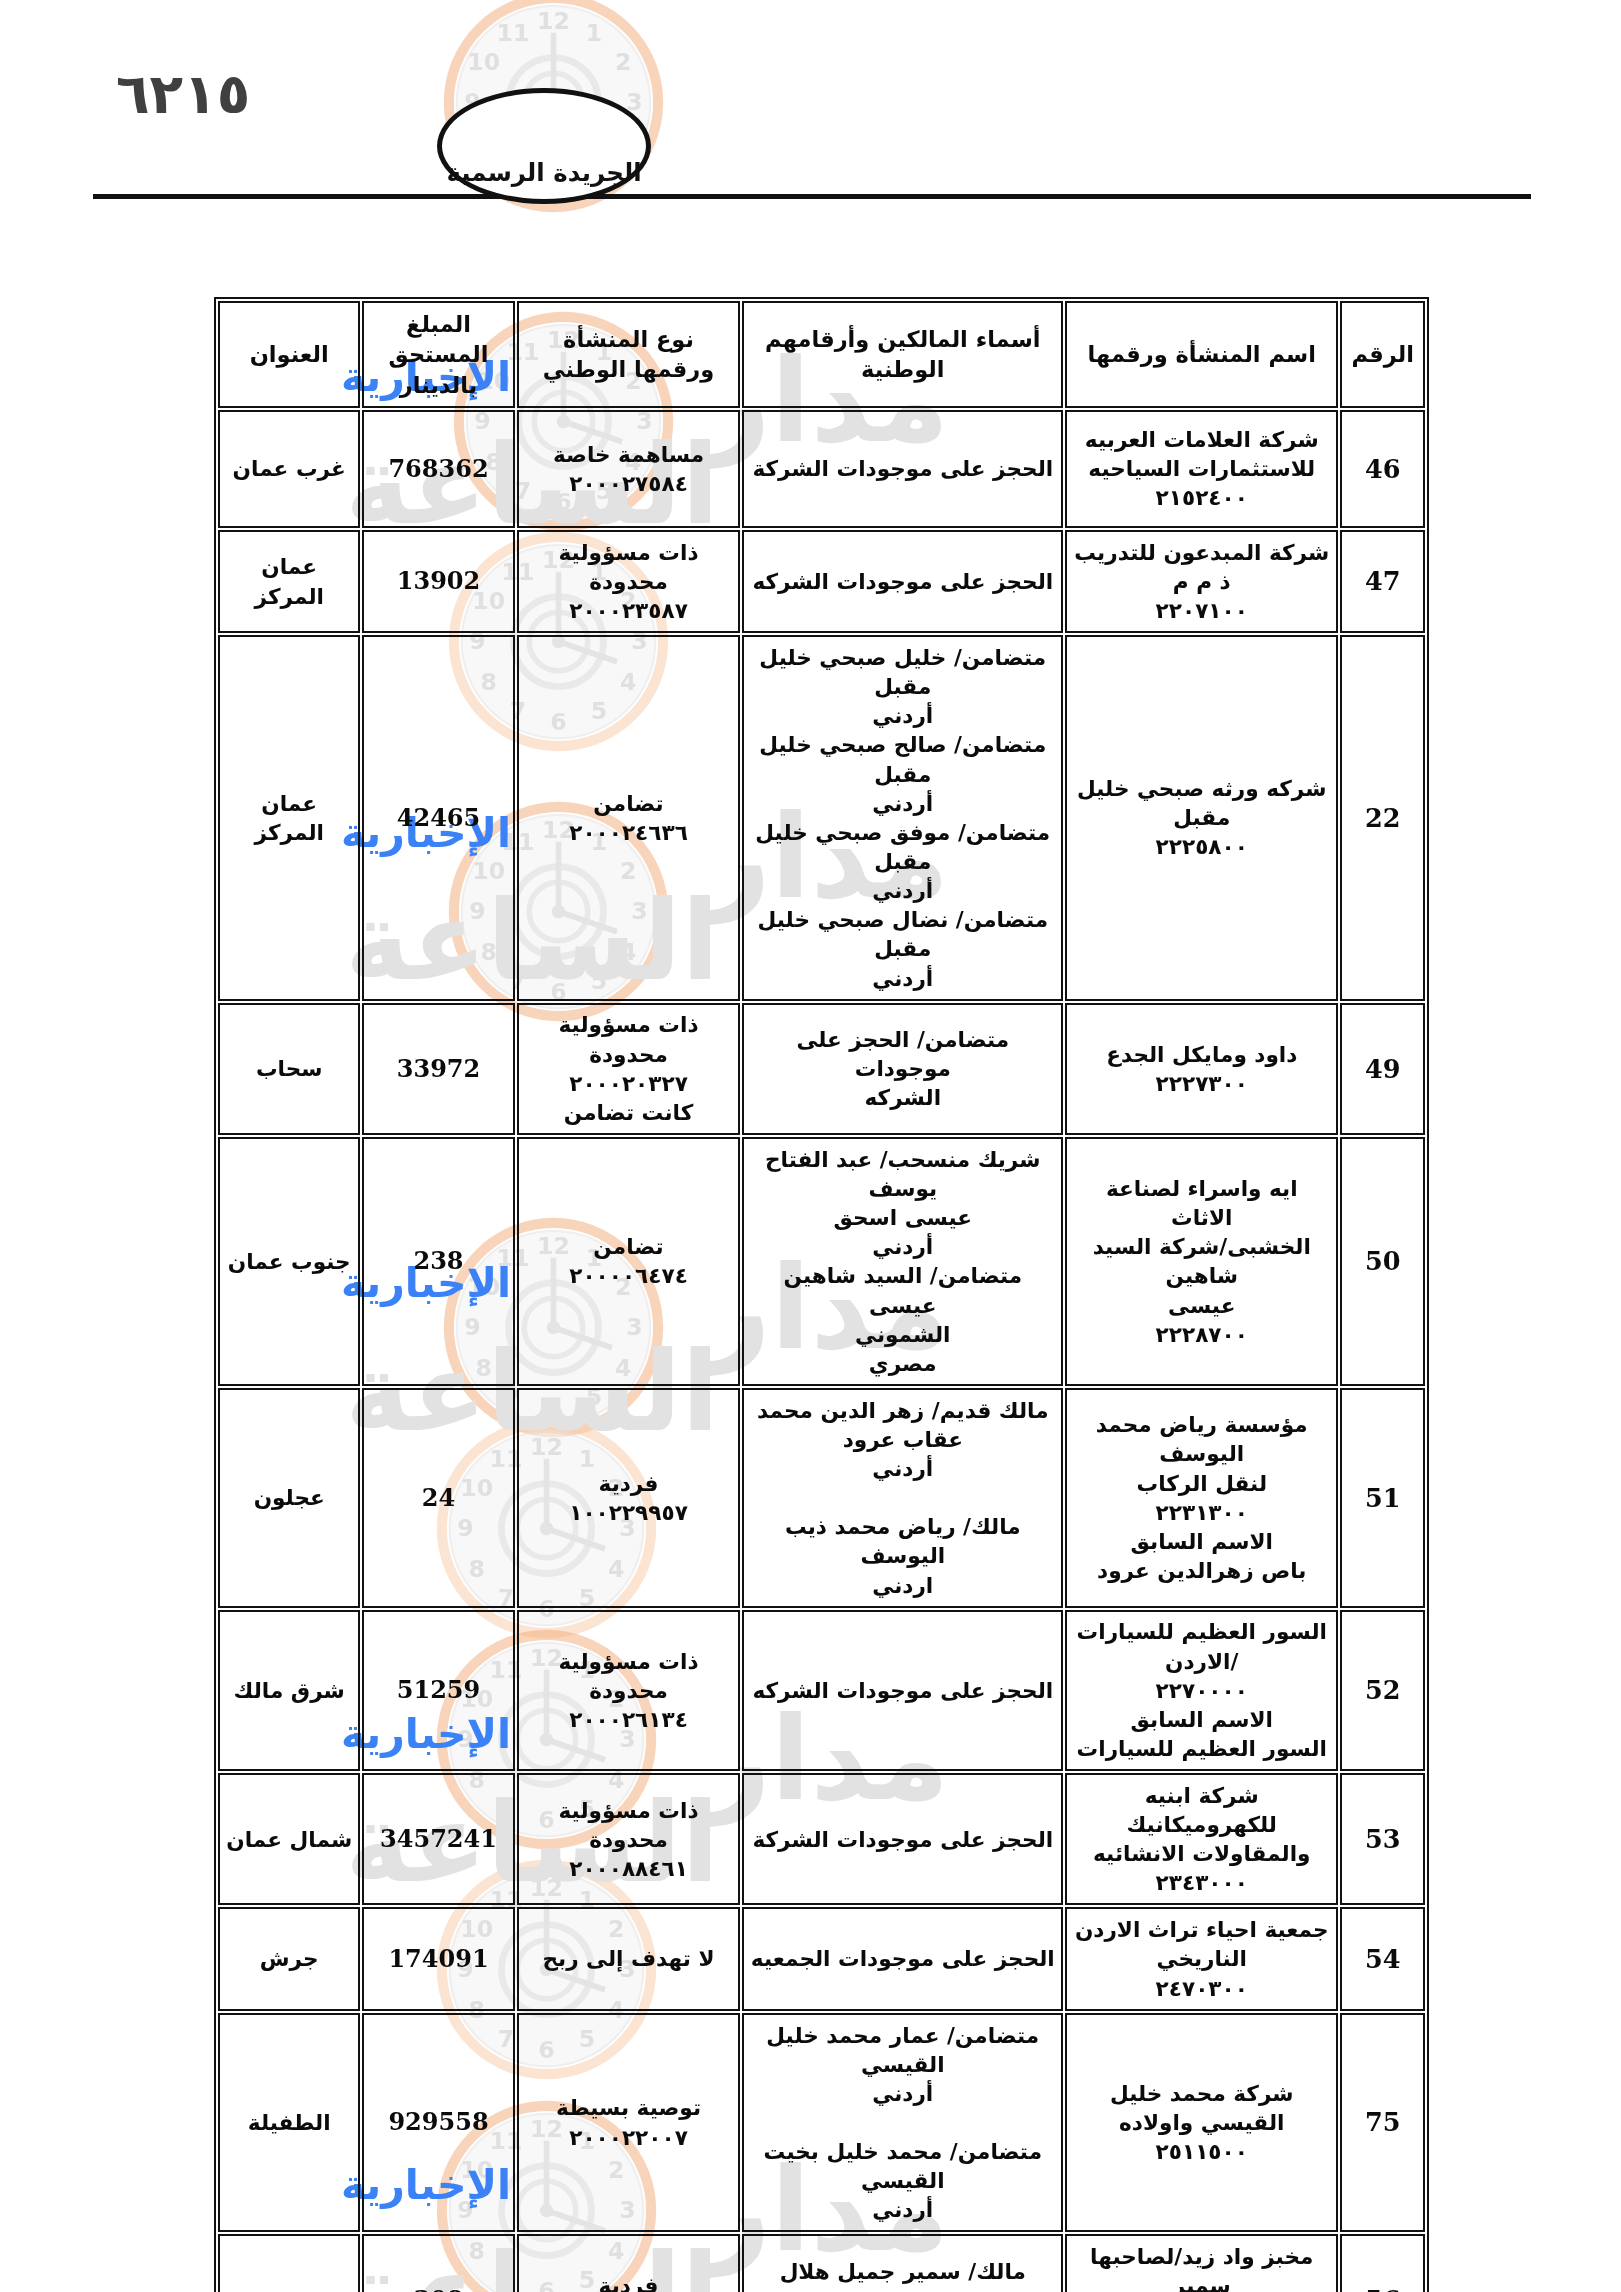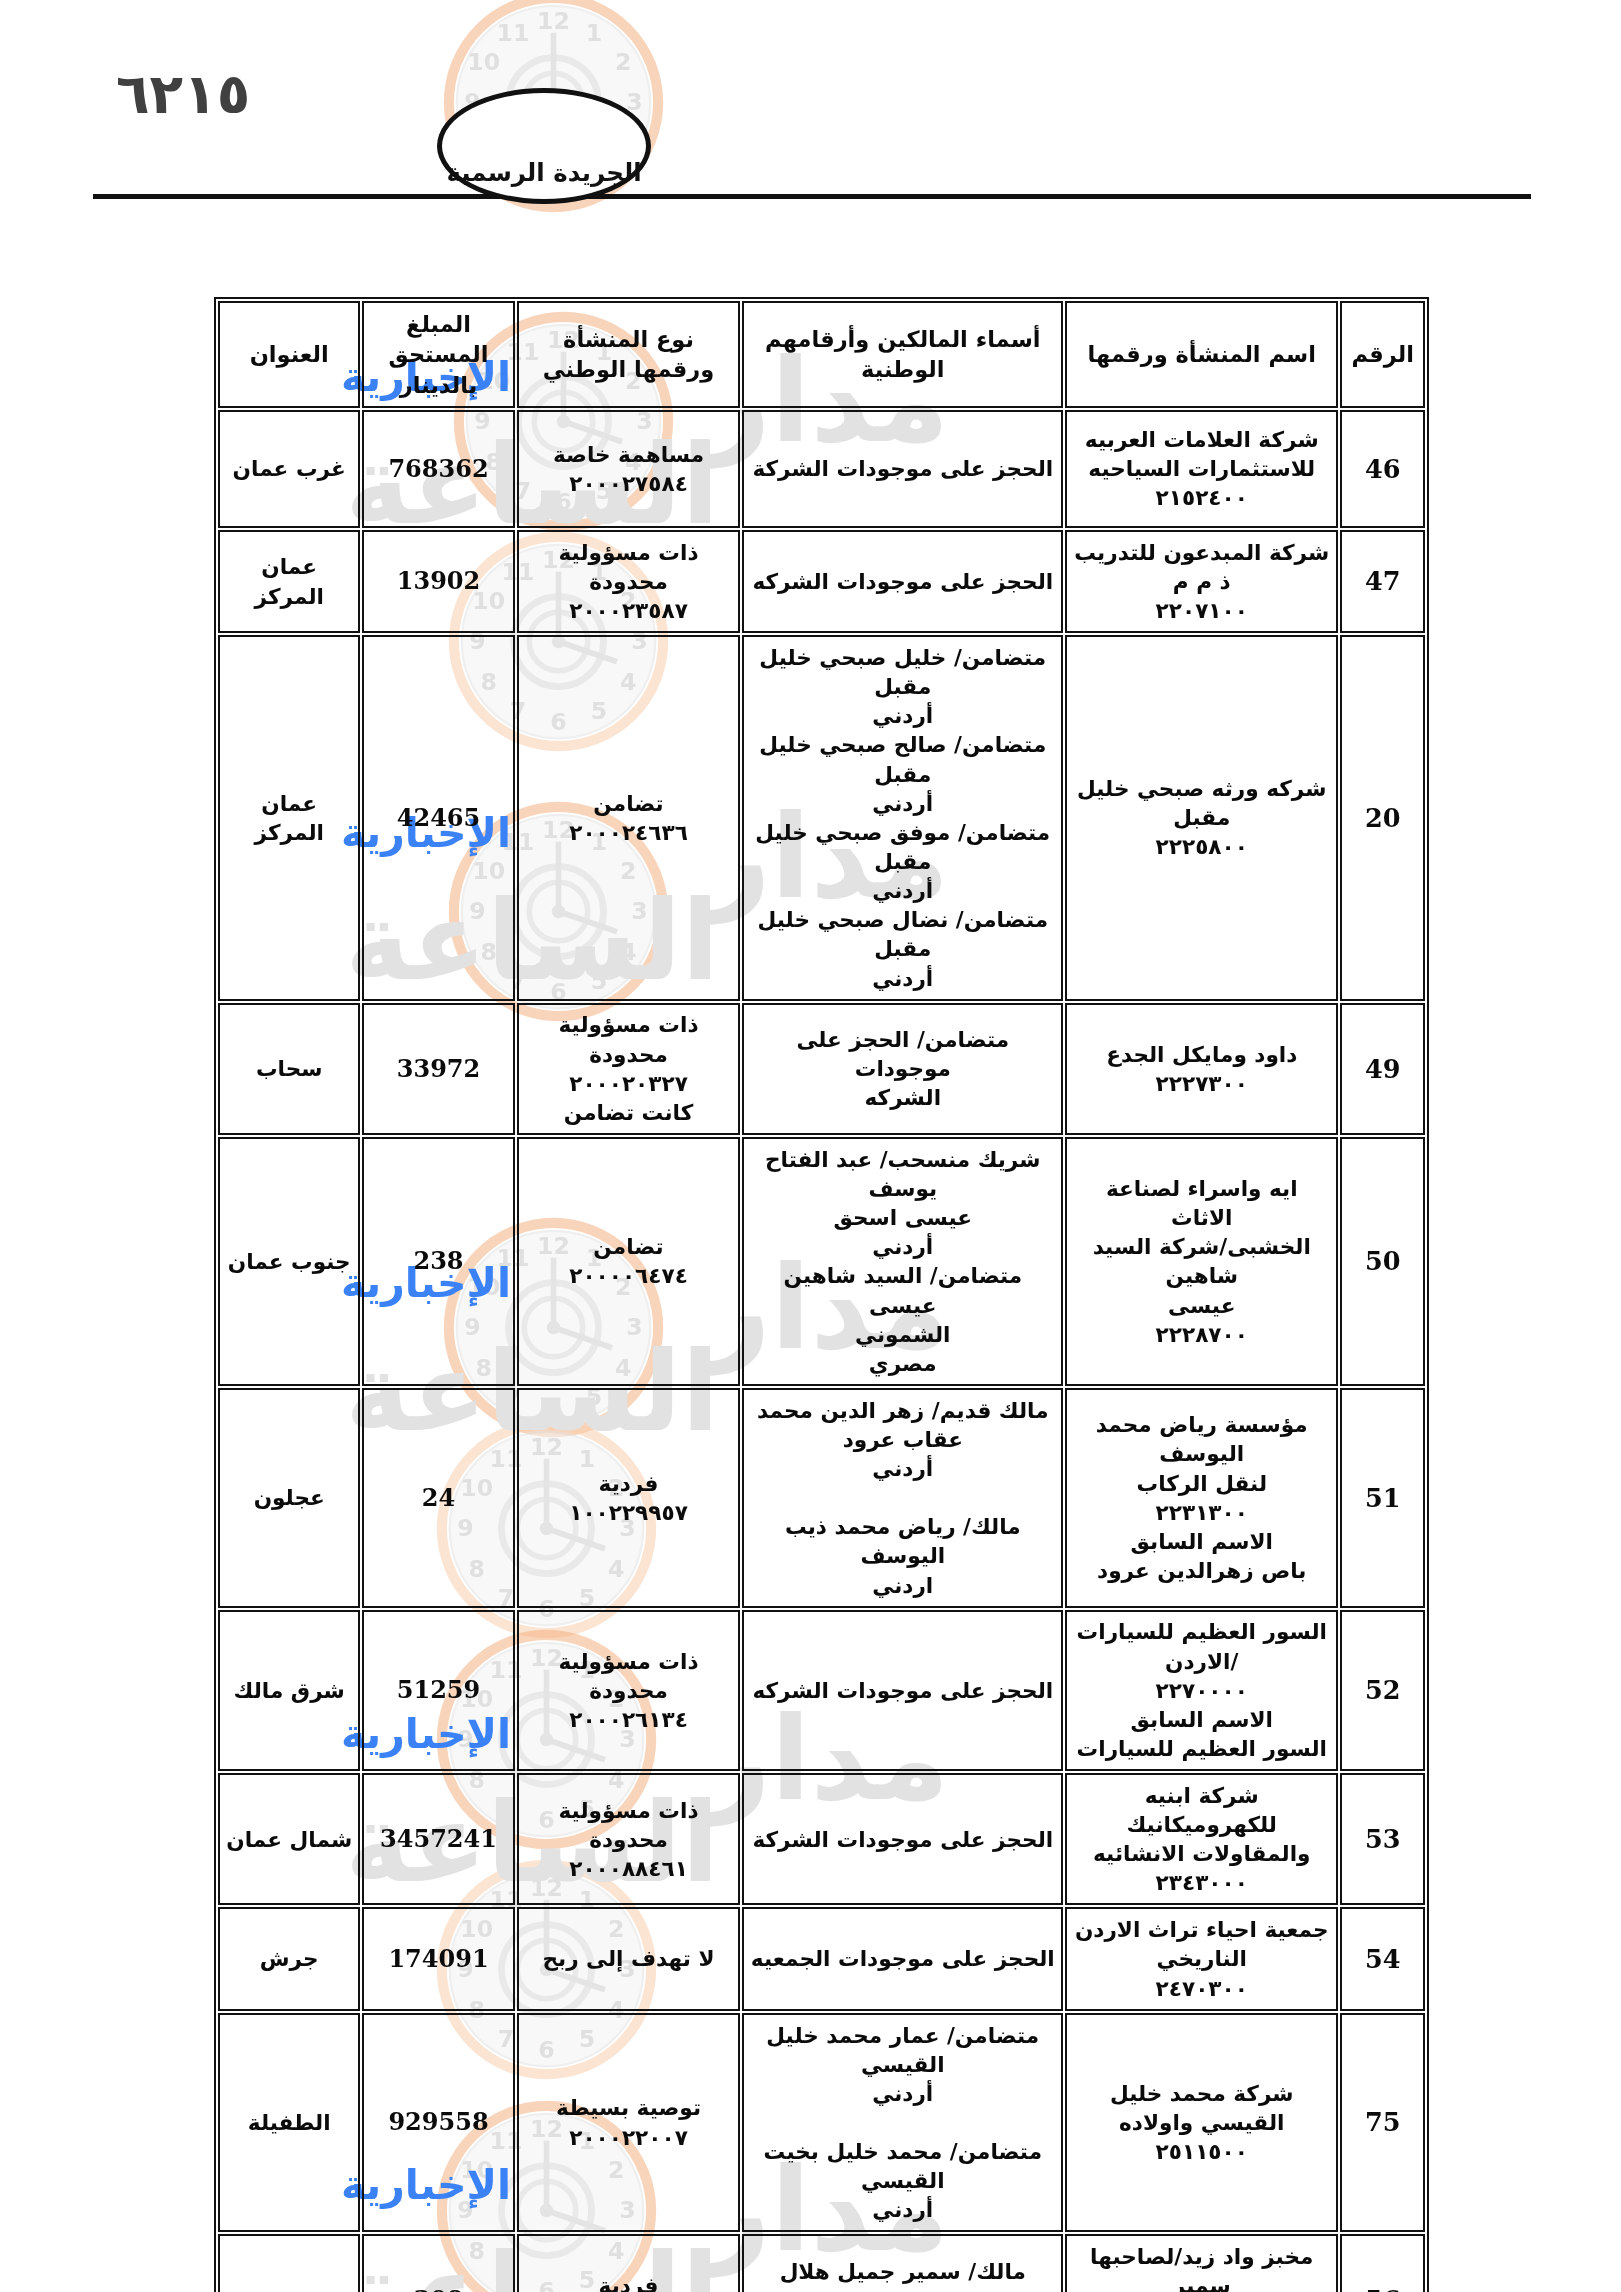--- a/index.html
+++ b/index.html
@@ -309,21 +309,21 @@
           <td class="c-num">47</td>
           <td class="c-est">شركة المبدعون للتدريب ذ م م
 ٢٢٠٧١٠٠</td>
           <td class="c-own">الحجز على موجودات الشركه</td>
           <td class="c-type">ذات مسؤولية محدودة
 ٢٠٠٠٢٣٥٨٧</td>
           <td class="c-amount">13902</td>
           <td class="c-addr">عمان المركز</td>
         </tr>
         <tr style="height: 206px;">
-          <td class="c-num">20</td>
+          <td class="c-num">22</td>
           <td class="c-est">شركه ورثه صبحي خليل مقبل
 ٢٢٢٥٨٠٠</td>
           <td class="c-own">متضامن/ خليل صبحي خليل مقبل
 أردني
 متضامن/ صالح صبحي خليل مقبل
 أردني
 متضامن/ موفق صبحي خليل مقبل
 أردني
 متضامن/ نضال صبحي خليل مقبل
 أردني</td>

